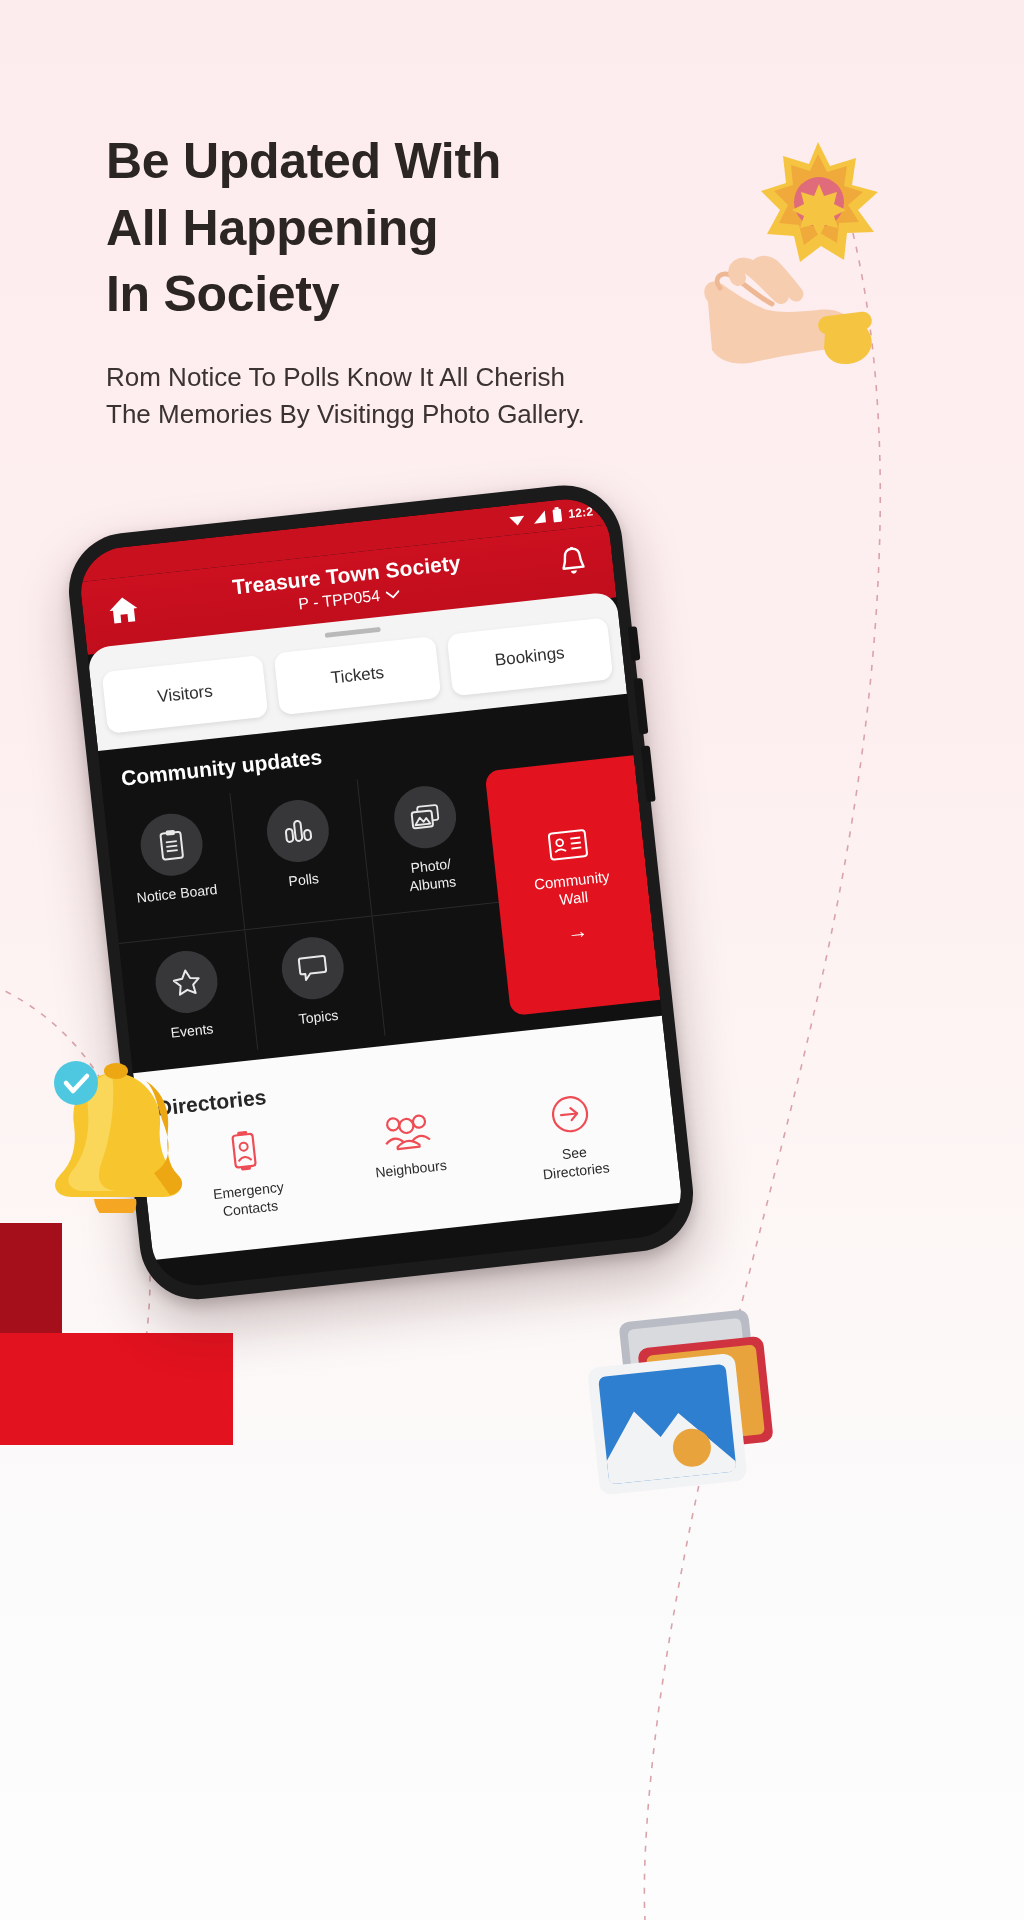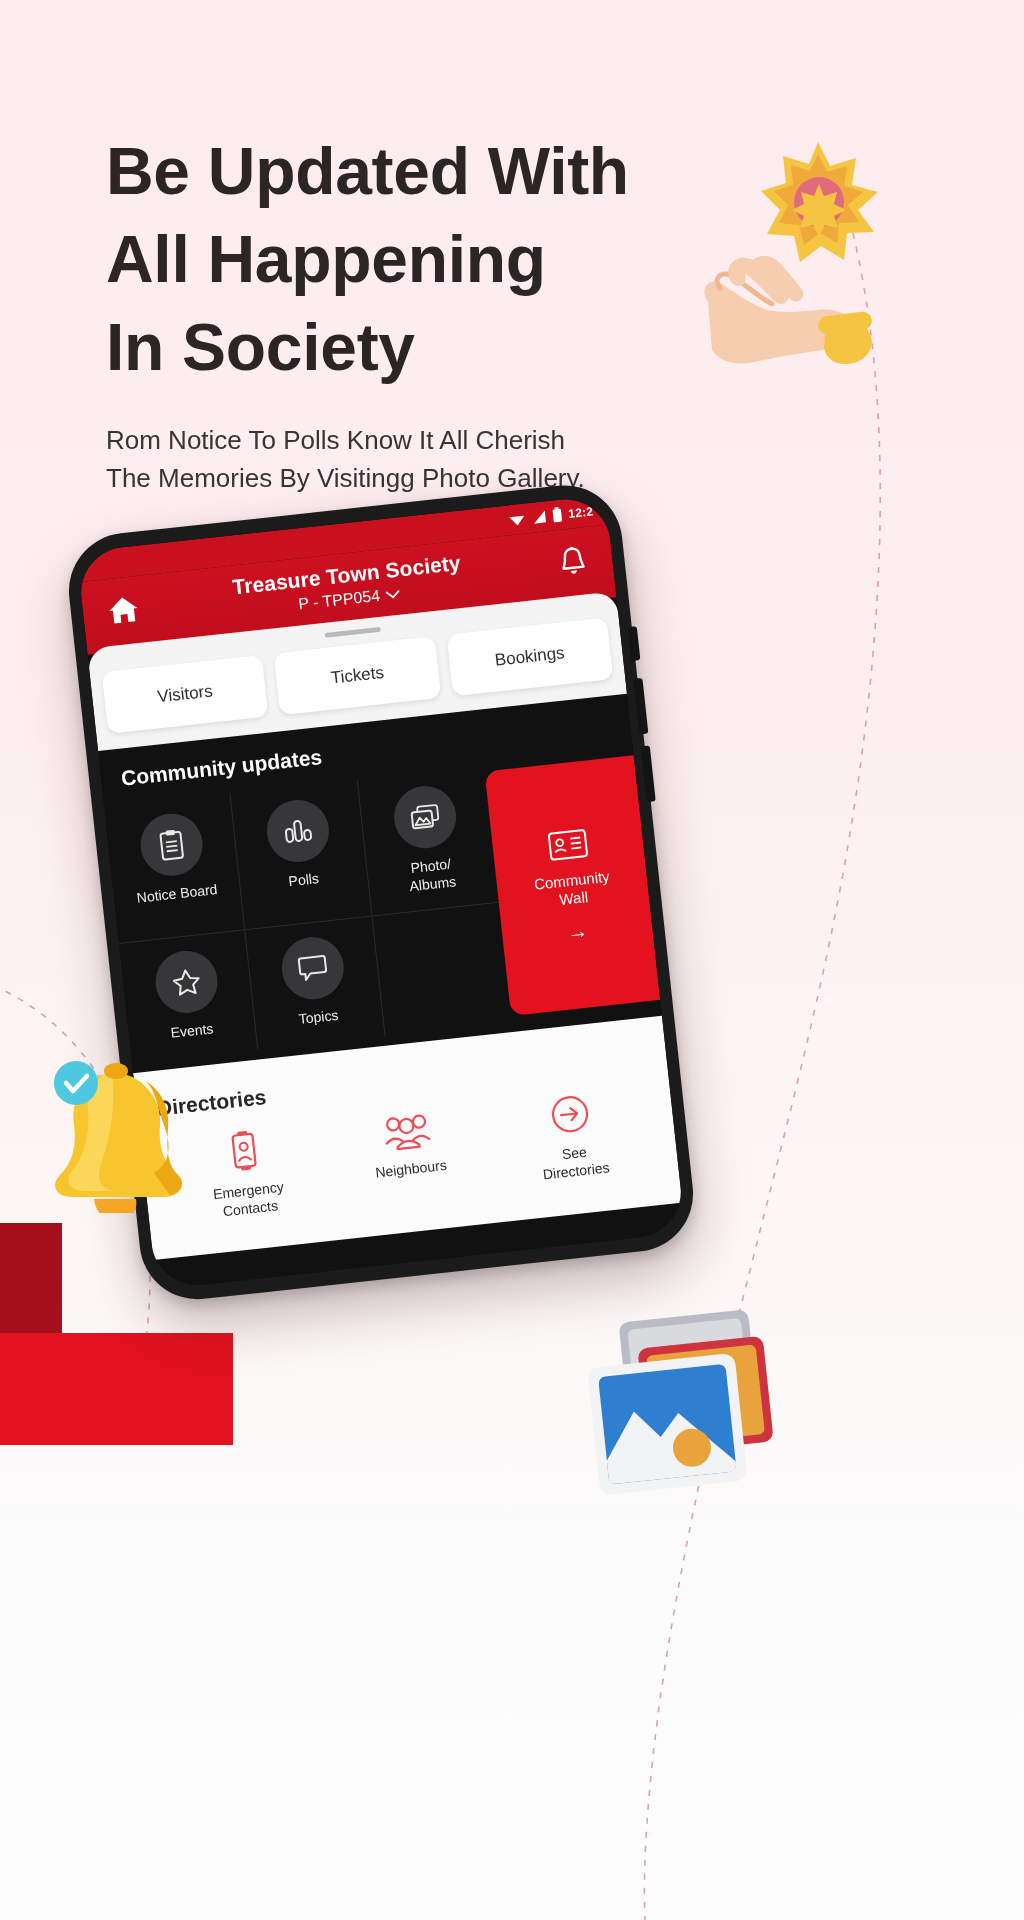--- a/index.html
+++ b/index.html
@@ -17,21 +17,21 @@
     background:
       linear-gradient(180deg,#fdeced 0%, #fdeff0 38%, #fdf6f5 62%, #fbfbfb 82%, #fdfdfd 100%);
   }
 
   
   .deco-svg { position:absolute; inset:0; width:1024px; height:1920px; pointer-events:none; }
 
   
   .hero-text { position:absolute; left:106px; top:128px; width:640px; }
   .headline {
-    font-size:66px; line-height:1.33; font-weight:700; color:#2b2523;
+    font-size:50px; line-height:1.33; font-weight:700; color:#2b2523;
     letter-spacing:-0.3px; white-space:pre-line;
   }
   .subhead {
     margin-top:31px;
     font-size:26px; line-height:1.45; font-weight:400; color:#3a3331;
     white-space:pre-line;
   }
 
   
   .block-dark {

